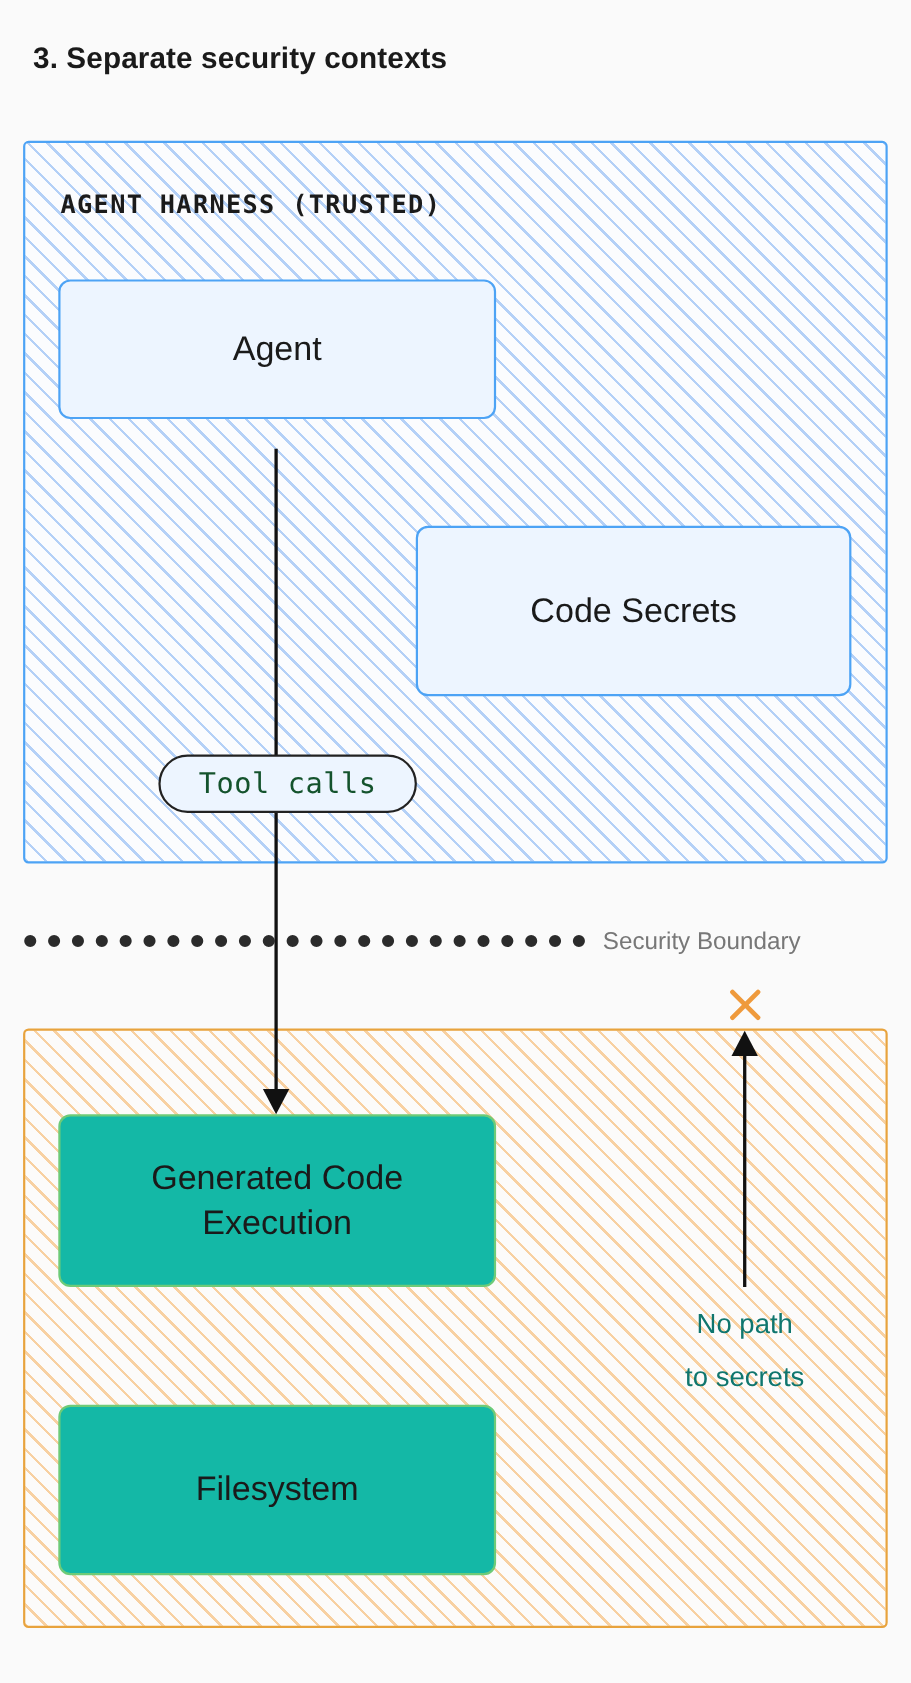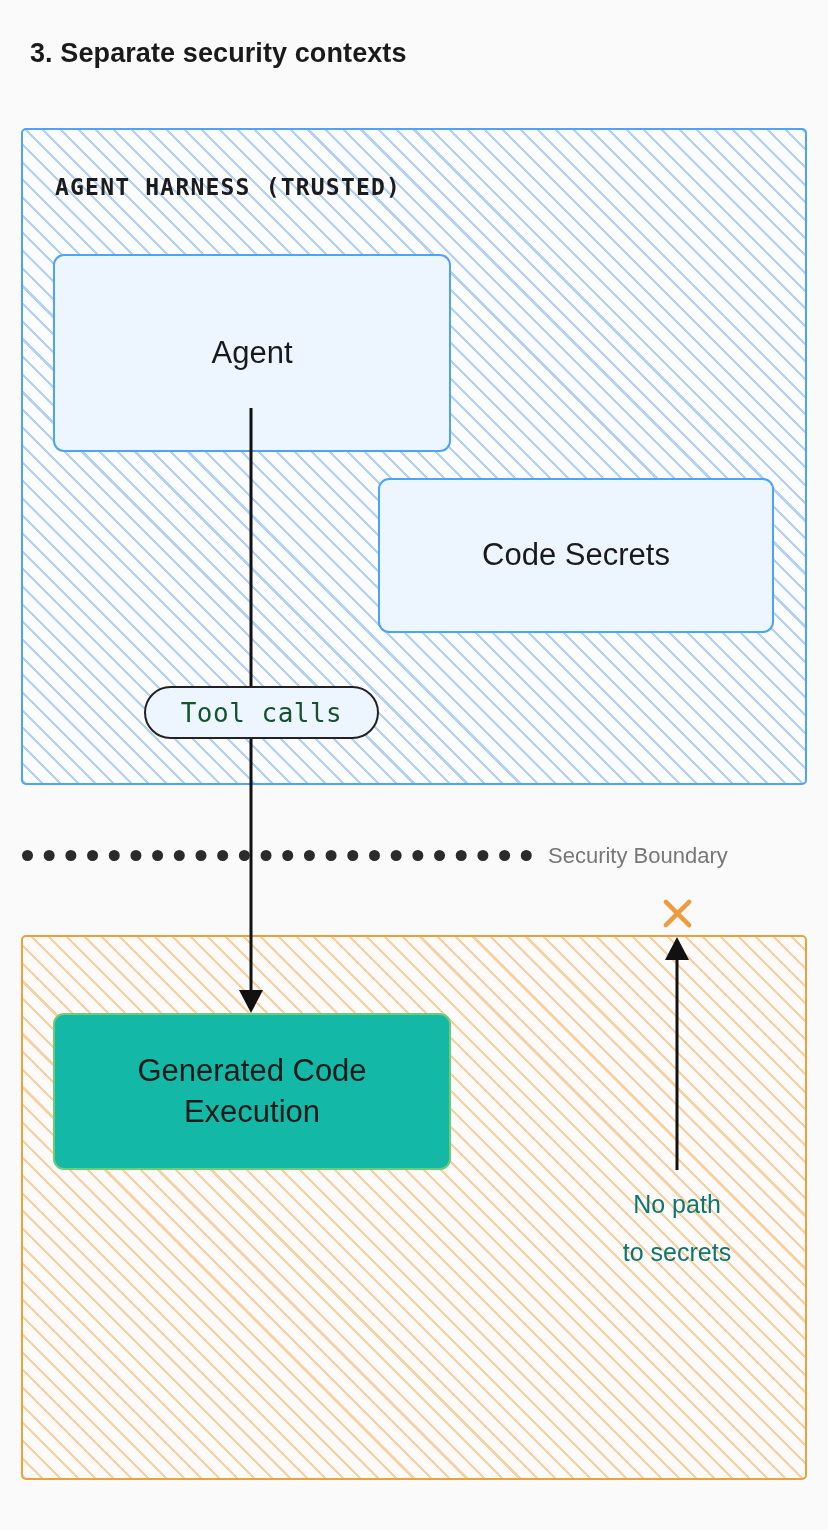--- a/index.html
+++ b/index.html
@@ -102,21 +102,21 @@
   .node-green {
     background: #14b8a6;
     border: 2.5px solid #6ecb78;
     color: #1a1a1a;
   }
 
   .node-agent {
     left: 53px;
     top: 254px;
     width: 398px;
-    height: 198px;
+    height: 127px;
     font-size: 31px;
   }
   .node-secrets {
     left: 378px;
     top: 478px;
     width: 396px;
     height: 155px;
     font-size: 31px;
   }
   .node-codeexec {
@@ -231,20 +231,23 @@
 
   <div class="zone zone-sandbox"></div>
 
   <div class="node node-green node-codeexec">
     <span>
       <span class="node-line">Generated Code</span>
       <span class="node-line">Execution</span>
     </span>
   </div>
 
+  <div class="node node-green node-filesystem">
+    <span class="node-line">Filesystem</span>
+  </div>
 
   <svg class="connectors" viewBox="0 0 828 1530">
     <defs>
       <marker id="arrow-down" viewBox="0 0 12 12" refX="6" refY="10" markerWidth="12" markerHeight="12" orient="auto-start-reverse">
         <path d="M 1 1 L 11 1 L 6 11 Z" fill="#111"></path>
       </marker>
     </defs>
 
     <line x1="251" y1="408" x2="251" y2="995" stroke="#111" stroke-width="3"></line>
     <path d="M 239 990 L 263 990 L 251 1013 Z" fill="#111"></path>

